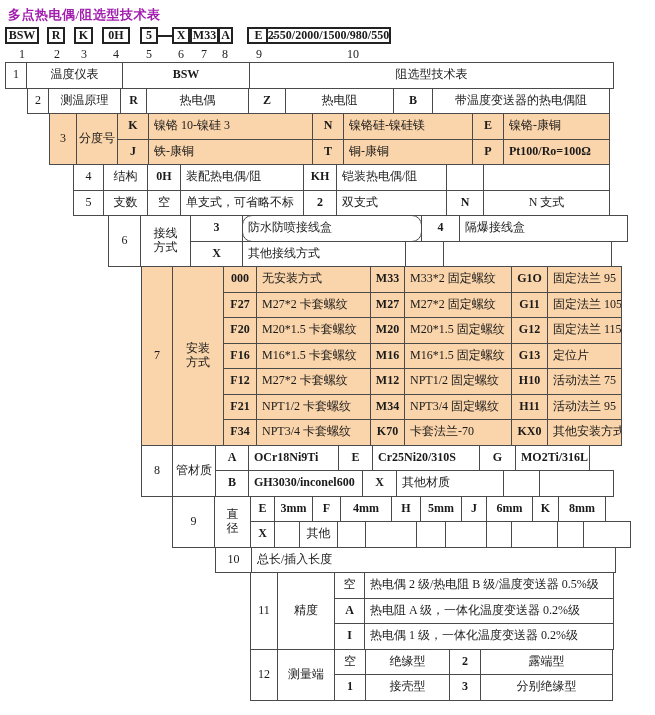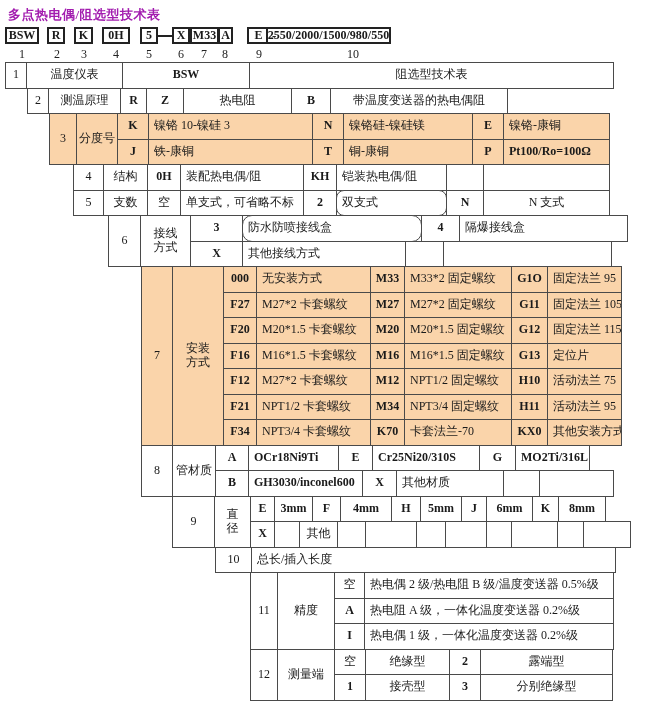--- a/index.html
+++ b/index.html
@@ -83,20 +83,21 @@
             <div class="cell" style="width: 365px;">阻选型技术表</div>
           </div>
         </div>
       </div>
       <div class="grp" style="margin-left: 27px;">
         <div class="cell num ncell" style="width: 22px;">2</div>
         <div class="cell lab lcell" style="width: 73px;">测温原理</div>
         <div class="subcol">
           <div class="subrow">
             <div class="cell bold" style="width: 27px;">R</div>
+            <div class="cell" style="width: 103px;">热电偶</div>
             <div class="cell bold" style="width: 38px;">Z</div>
             <div class="cell" style="width: 109px;">热电阻</div>
             <div class="cell bold" style="width: 40px;">B</div>
             <div class="cell" style="width: 178px;">带温度变送器的热电偶阻</div>
           </div>
         </div>
       </div>
       <div class="grp" style="margin-left: 49px;">
         <div class="cell peach num ncell" style="width: 28px;">3</div>
         <div class="cell peach lab lcell" style="width: 42px;">分度号</div>
@@ -134,21 +135,21 @@
         </div>
       </div>
       <div class="grp" style="margin-left: 73px;">
         <div class="cell num ncell" style="width: 31px;">5</div>
         <div class="cell lab lcell" style="width: 45px;">支数</div>
         <div class="subcol">
           <div class="subrow">
             <div class="cell" style="width: 34px;">空</div>
             <div class="cell left" style="width: 124px;">单支式，可省略不标</div>
             <div class="cell bold" style="width: 34px;">2</div>
-            <div class="cell left" style="width: 111px; border-radius: 8px;">双支式</div>
+            <div class="cell left" style="width: 111px;">双支式</div>
             <div class="cell bold" style="width: 38px;">N</div>
             <div class="cell" style="width: 127px;">N 支式</div>
           </div>
         </div>
       </div>
       <div class="grp" style="margin-left: 108px;">
         <div class="cell num ncell" style="width: 33px;">6</div>
         <div class="cell lab lcell" style="width: 51px;">接线
 方式</div>
         <div class="subcol">

